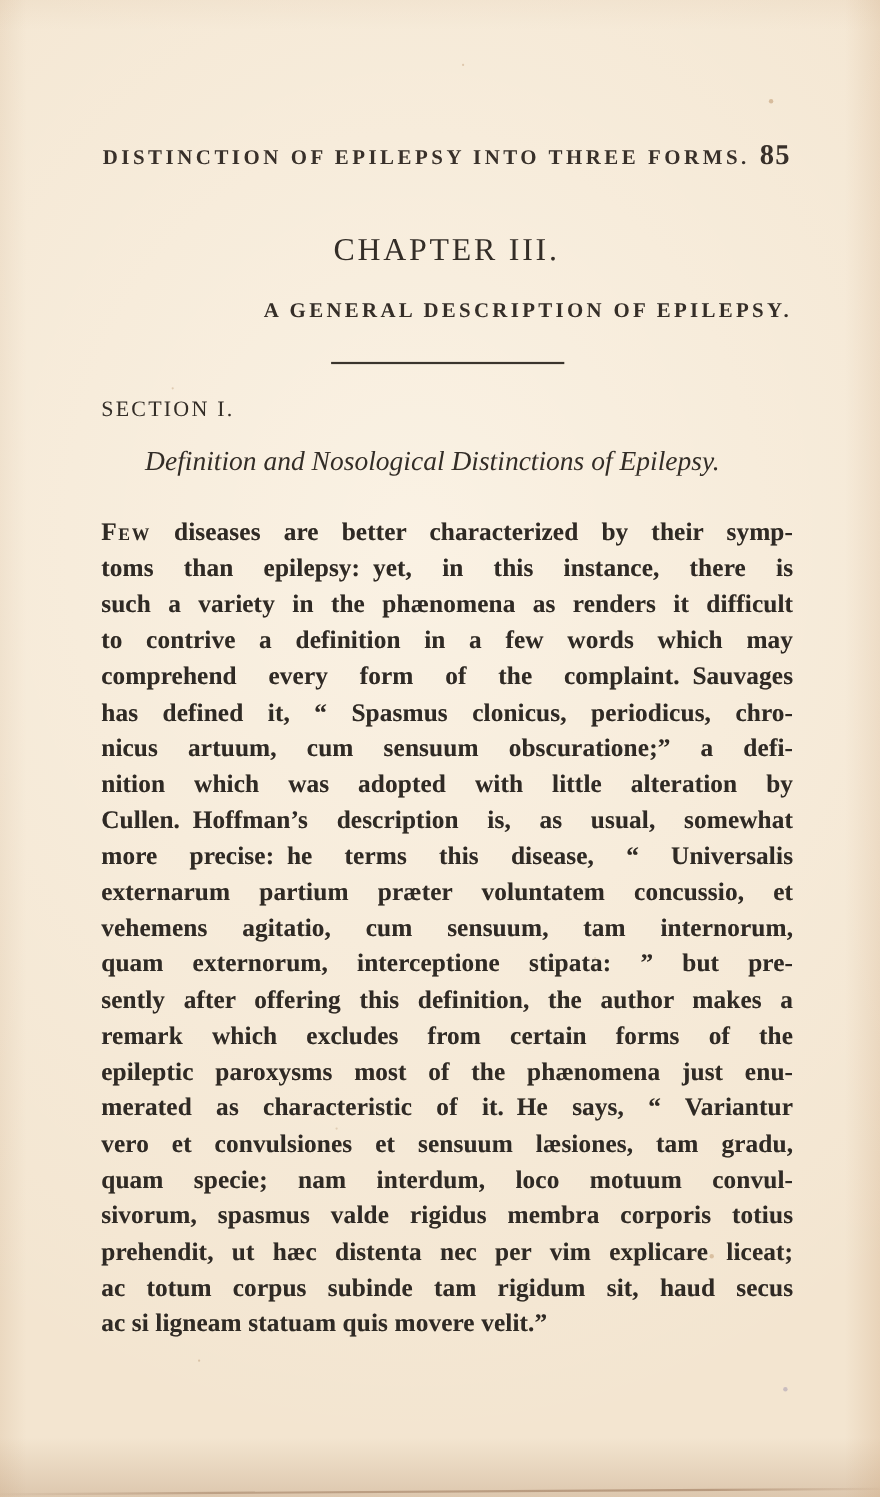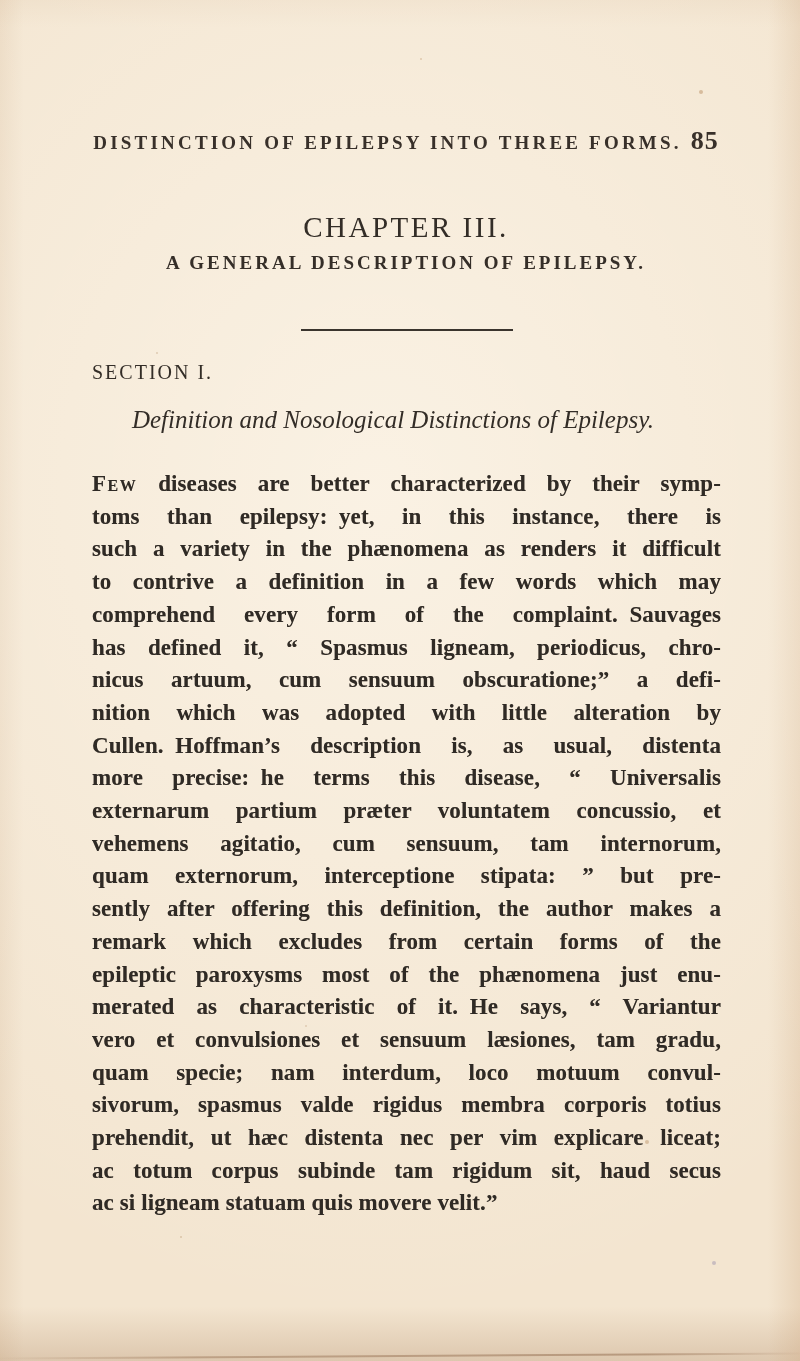--- a/index.html
+++ b/index.html
@@ -27,22 +27,22 @@
   .rh-num {
     font-size:26px; font-weight:700; letter-spacing:1px;
     margin-left:9px; color:#38302a;
   }
   .chapter {
     position:absolute; top:211px; left:92px; width:628px;
     text-align:center; font-size:29px; letter-spacing:2.5px;
     color:#332d27;
   }
   .chapter-sub {
-    position:absolute; top:252px; left:92px; width:628px;
-    text-align:center; font-size:19px; font-weight:700; letter-spacing:3px;
+    position:absolute; top:272px; left:92px; width:628px;
+    text-align:right; font-size:19px; font-weight:700; letter-spacing:3px;
     color:#352e28;
   }
   .rule {
     position:absolute; top:329px; left:301px; width:212px; height:2px;
     background:#3a342d;
   }
   .section {
     position:absolute; top:361px; left:92px; width:628px;
     text-align:left; font-size:20px; letter-spacing:2px;
     color:#332d27;
@@ -108,24 +108,24 @@
 
   <div class="body-block">
     <div class="line">
       <span class="lead">Few</span><span> diseases are better characterized by their symp-</span>
     </div>
     <div class="lines">
         <div class="line">toms than epilepsy: yet, in this instance, there is</div>
         <div class="line">such a variety in the phænomena as renders it difficult</div>
         <div class="line">to contrive a definition in a few words which may</div>
         <div class="line">comprehend every form of the complaint. Sauvages</div>
-        <div class="line">has defined it, “ Spasmus ligneam, periodicus, chro-</div>
+        <div class="line">has defined it, “ Spasmus clonicus, periodicus, chro-</div>
         <div class="line">nicus artuum, cum sensuum obscuratione;” a defi-</div>
         <div class="line">nition which was adopted with little alteration by</div>
-        <div class="line">Cullen. Hoffman’s description is, as usual, distenta</div>
+        <div class="line">Cullen. Hoffman’s description is, as usual, somewhat</div>
         <div class="line">more precise: he terms this disease, “ Universalis</div>
         <div class="line">externarum partium præter voluntatem concussio, et</div>
         <div class="line">vehemens agitatio, cum sensuum, tam internorum,</div>
         <div class="line">quam externorum, interceptione stipata: ” but pre-</div>
         <div class="line">sently after offering this definition, the author makes a</div>
         <div class="line">remark which excludes from certain forms of the</div>
         <div class="line">epileptic paroxysms most of the phænomena just enu-</div>
         <div class="line">merated as characteristic of it. He says, “ Variantur</div>
         <div class="line">vero et convulsiones et sensuum læsiones, tam gradu,</div>
         <div class="line">quam specie; nam interdum, loco motuum convul-</div>

